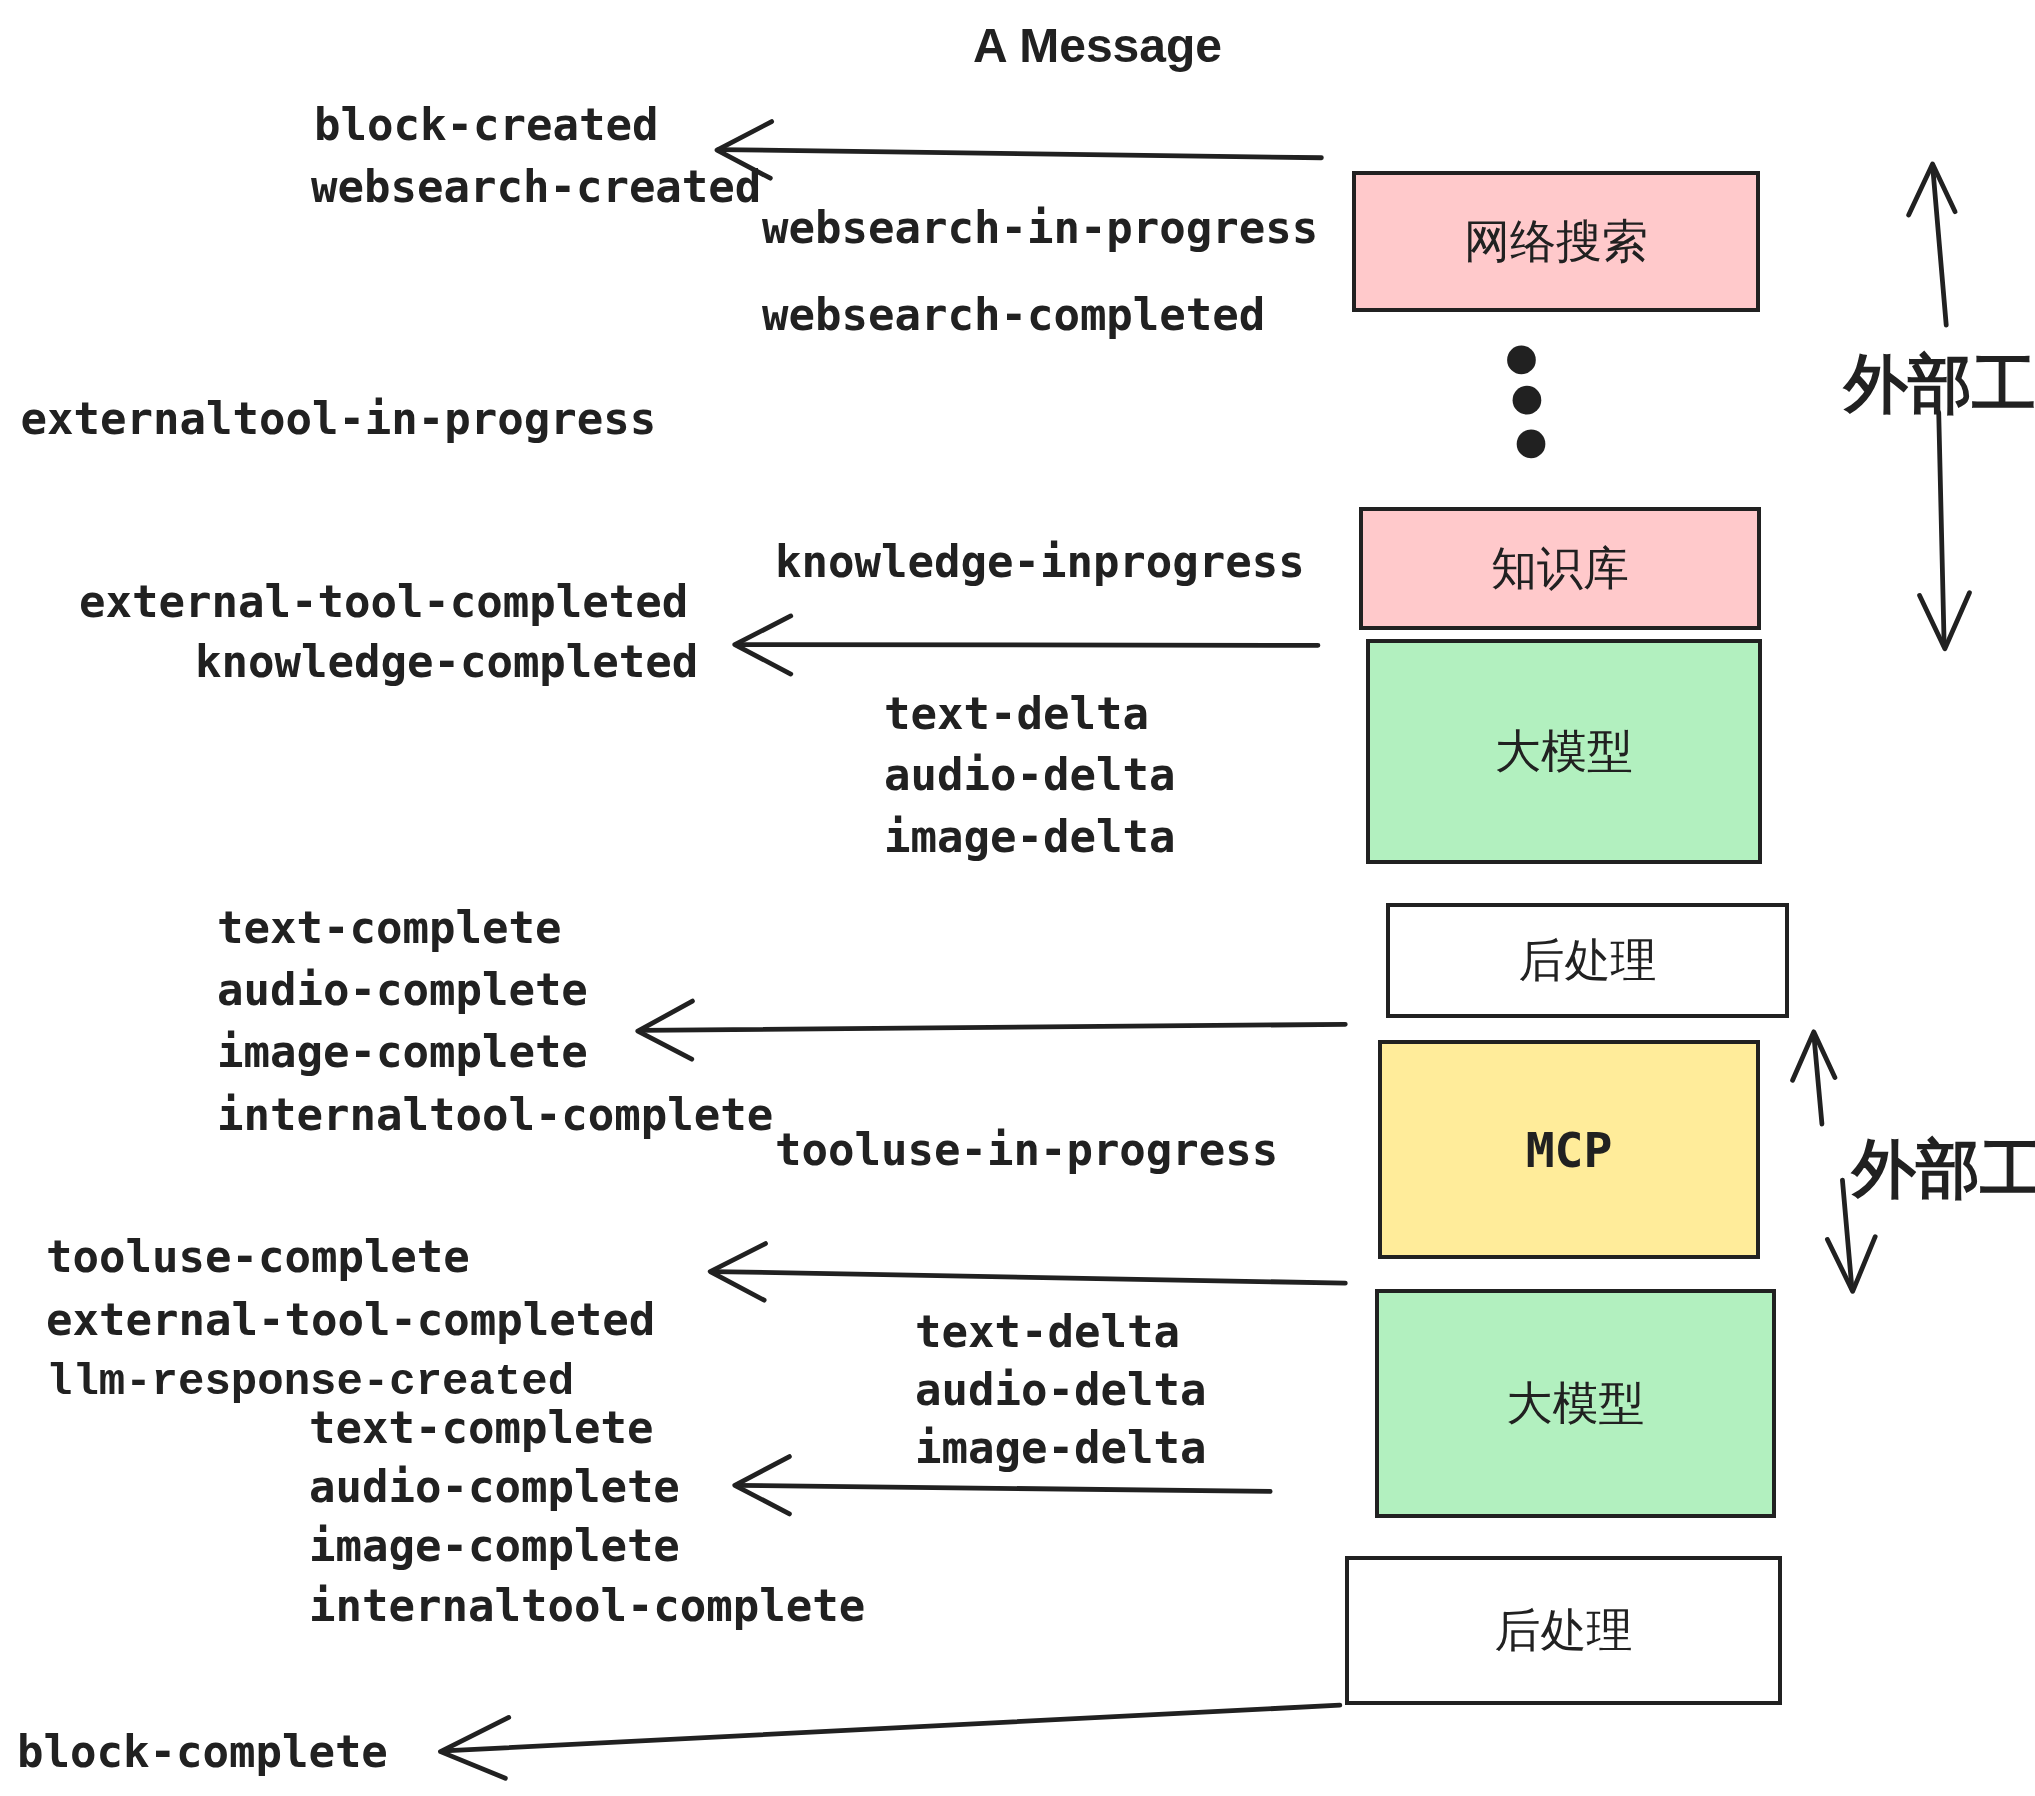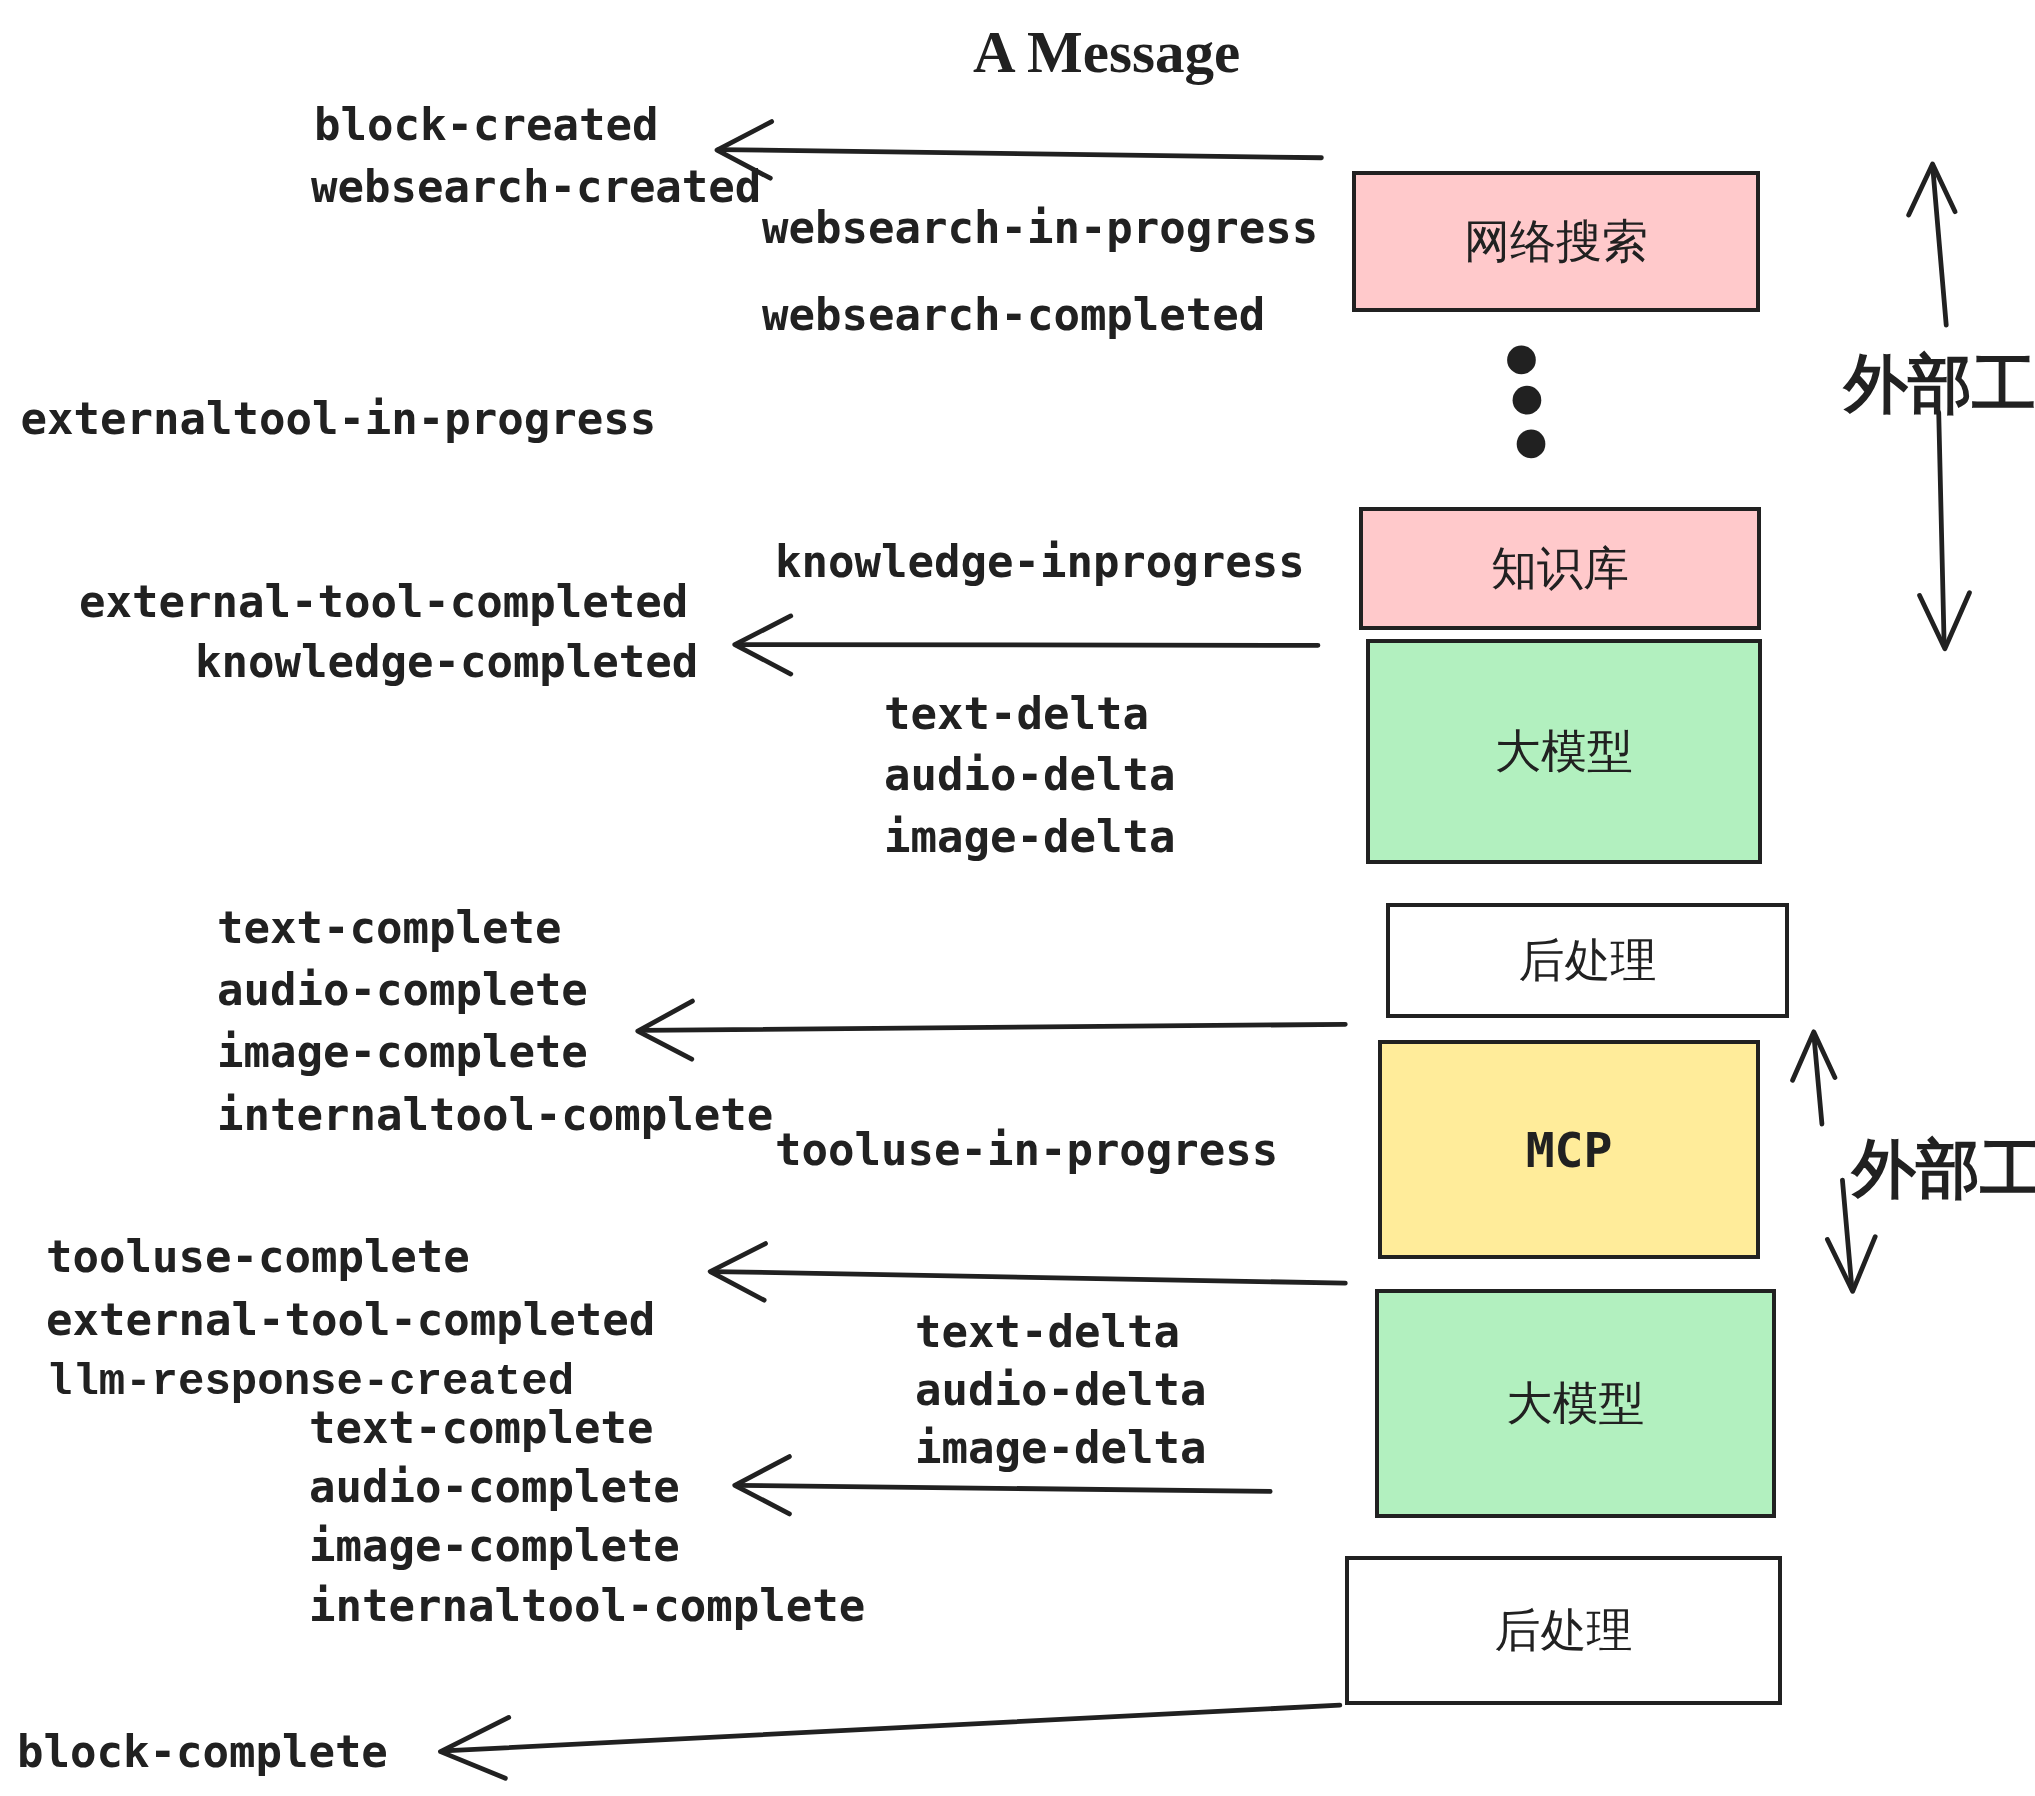--- a/index.html
+++ b/index.html
@@ -1,21 +1,21 @@
 <!DOCTYPE html>
 <html style="--c-pink: #ffc9cb; --c-green: #b2f0bf; --c-yellow: #ffec9a; --c-ink: #212121; --c-paper: #ffffff;font-size:11px"><head>
 <meta charset="utf-8">
 <style>
   html,body{margin:0;padding:0;background:#fff;}
   #canvas{position:relative;width:2035px;height:1796px;background:var(--c-paper,#fff);overflow:hidden;
           font-family:"DejaVu Sans Mono","Liberation Mono",monospace;}
   .ev{position:absolute;font-family:"DejaVu Sans Mono","Liberation Mono",monospace;
       font-weight:bold;font-size:44px;line-height:1.1;color:var(--c-ink,#212121);white-space:nowrap;}
-  .title{position:absolute;font-family:Liberation Serif, serif;
-      font-weight:bold;font-size:59px;color:var(--c-ink,#212121);white-space:nowrap;}
+  .title{position:absolute;font-family:Liberation Sans, sans-serif;
+      font-weight:bold;font-size:48px;color:var(--c-ink,#212121);white-space:nowrap;}
   .box{position:absolute;box-sizing:border-box;border:4.8px solid var(--c-ink,#212121);
       display:flex;align-items:center;justify-content:center;}
   .box .lbl{font-family:"DejaVu Sans","Liberation Sans",sans-serif;font-size:46px;color:var(--c-ink,#212121);white-space:nowrap;}
   .box .lbl.mono{font-family:"DejaVu Sans Mono","Liberation Mono",monospace;font-weight:bold;font-size:48px;}
   .box.pink{background:var(--c-pink,#ffc9cb);justify-content:center;}
   .box.green{background:var(--c-green,#b2f0bf);}
   .box.yellow{background:var(--c-yellow,#ffec9a);}
   .box.white{background:var(--c-paper,#ffffff);}
   .cn-side{position:absolute;font-family:"DejaVu Sans","Liberation Sans",sans-serif;
       font-weight:bold;font-size:64px;color:var(--c-ink,#212121);white-space:nowrap;}

